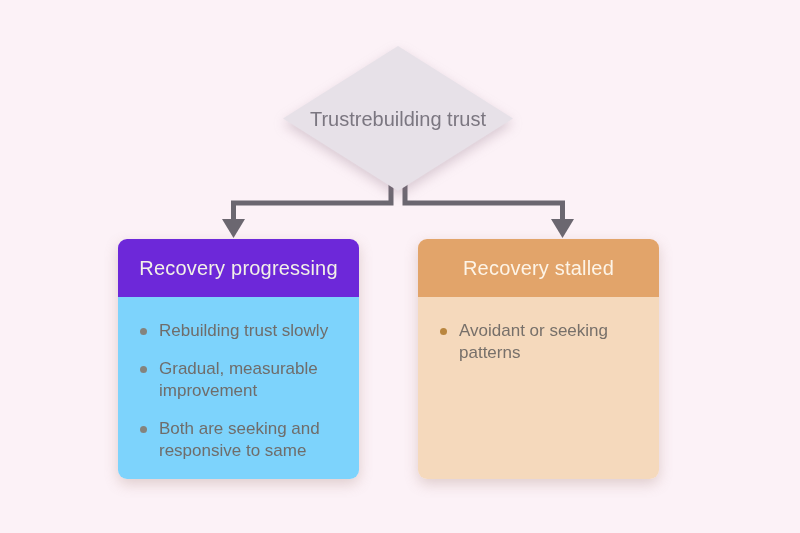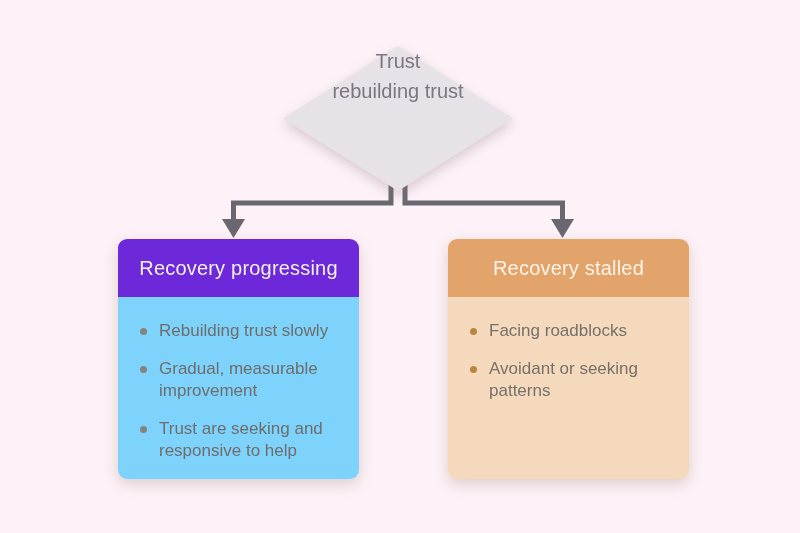--- a/index.html
+++ b/index.html
@@ -30,40 +30,40 @@
   }
   .diamond-shape {
     position: absolute;
     inset: 0;
     clip-path: polygon(50% 0, 100% 50%, 50% 100%, 0 50%);
   }
   .diamond-label {
     position: absolute;
     inset: 0;
     display: flex;
-    flex-direction: column;
+    flex-direction: row;
     align-items: center;
-    justify-content: flex-start;
+    justify-content: center;
     font-size: 20px;
     line-height: 30px;
     z-index: 1;
   }
 
   
   .branch {
     position: absolute;
     top: 239px;
     width: 241px;
     height: 240px;
     z-index: 2;
     border-radius: 9px;
     box-shadow: 0 5px 14px rgba(160,120,110,0.30);
   }
   .branch-left  { left: 118px; }
-  .branch-right { left: 448px; }
+  .branch-right { left: 418px; }
   .branch-header {
     height: 58px;
     border-radius: 9px 9px 0 0;
     display: flex;
     align-items: center;
     justify-content: center;
     font-size: 20px;
     letter-spacing: 0.2px;
   }
   .branch-body {
@@ -119,35 +119,31 @@
         <li>
           <span class="dot" style="background: rgb(132, 131, 125);"></span>
           <span>Rebuilding trust slowly</span>
         </li>
         <li>
           <span class="dot" style="background: rgb(132, 131, 125);"></span>
           <span>Gradual, measurable improvement</span>
         </li>
         <li>
           <span class="dot" style="background: rgb(132, 131, 125);"></span>
-          <span>Trust are seeking and responsive to help</span>
+          <span>Both are seeking and responsive to same</span>
         </li>
       </ul>
     </div>
   </div>
 
   <div class="branch branch-right">
     <div class="branch-header" style="background: rgb(226, 164, 106); color: rgb(253, 244, 231);">Recovery stalled</div>
     <div class="branch-body" style="background: rgb(245, 217, 188); color: rgb(119, 112, 106);">
       <ul>
         <li>
           <span class="dot" style="background: rgb(185, 134, 63);"></span>
-          <span>Facing roadblocks</span>
-        </li>
-        <li>
-          <span class="dot" style="background: rgb(185, 134, 63);"></span>
           <span>Avoidant or seeking patterns</span>
         </li>
       </ul>
     </div>
   </div>
 
 </div>
 
 </body></html>

